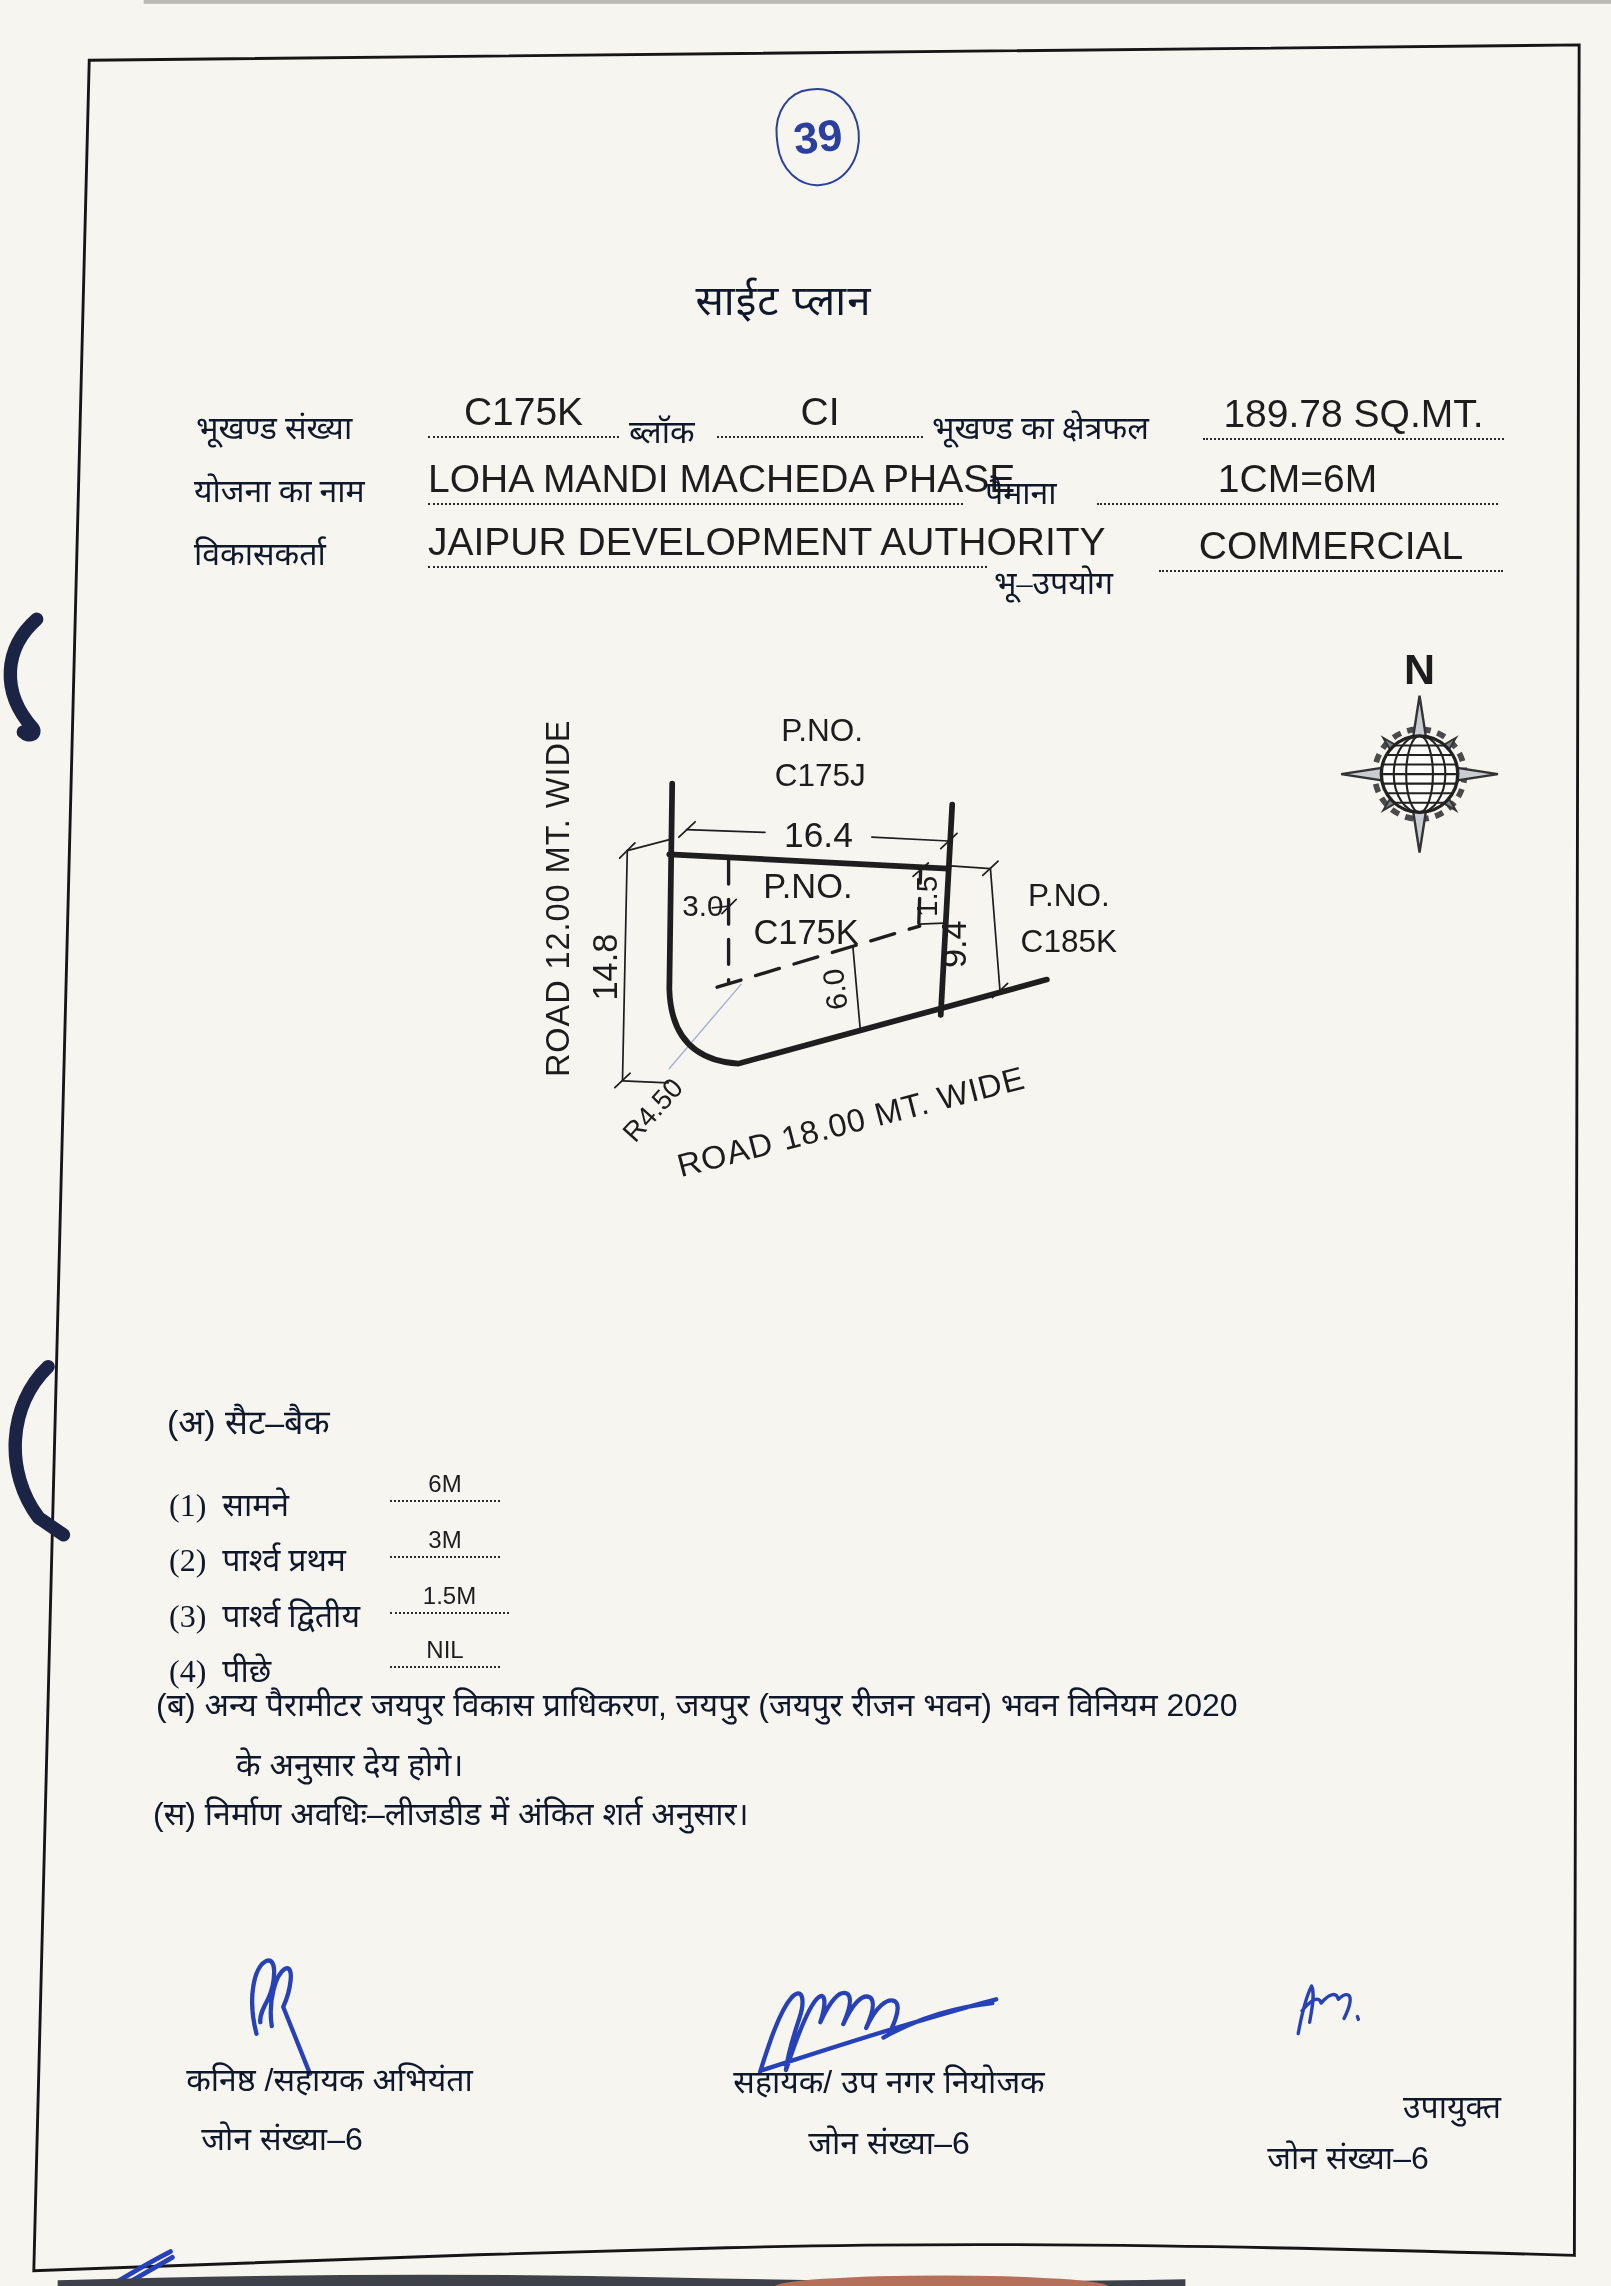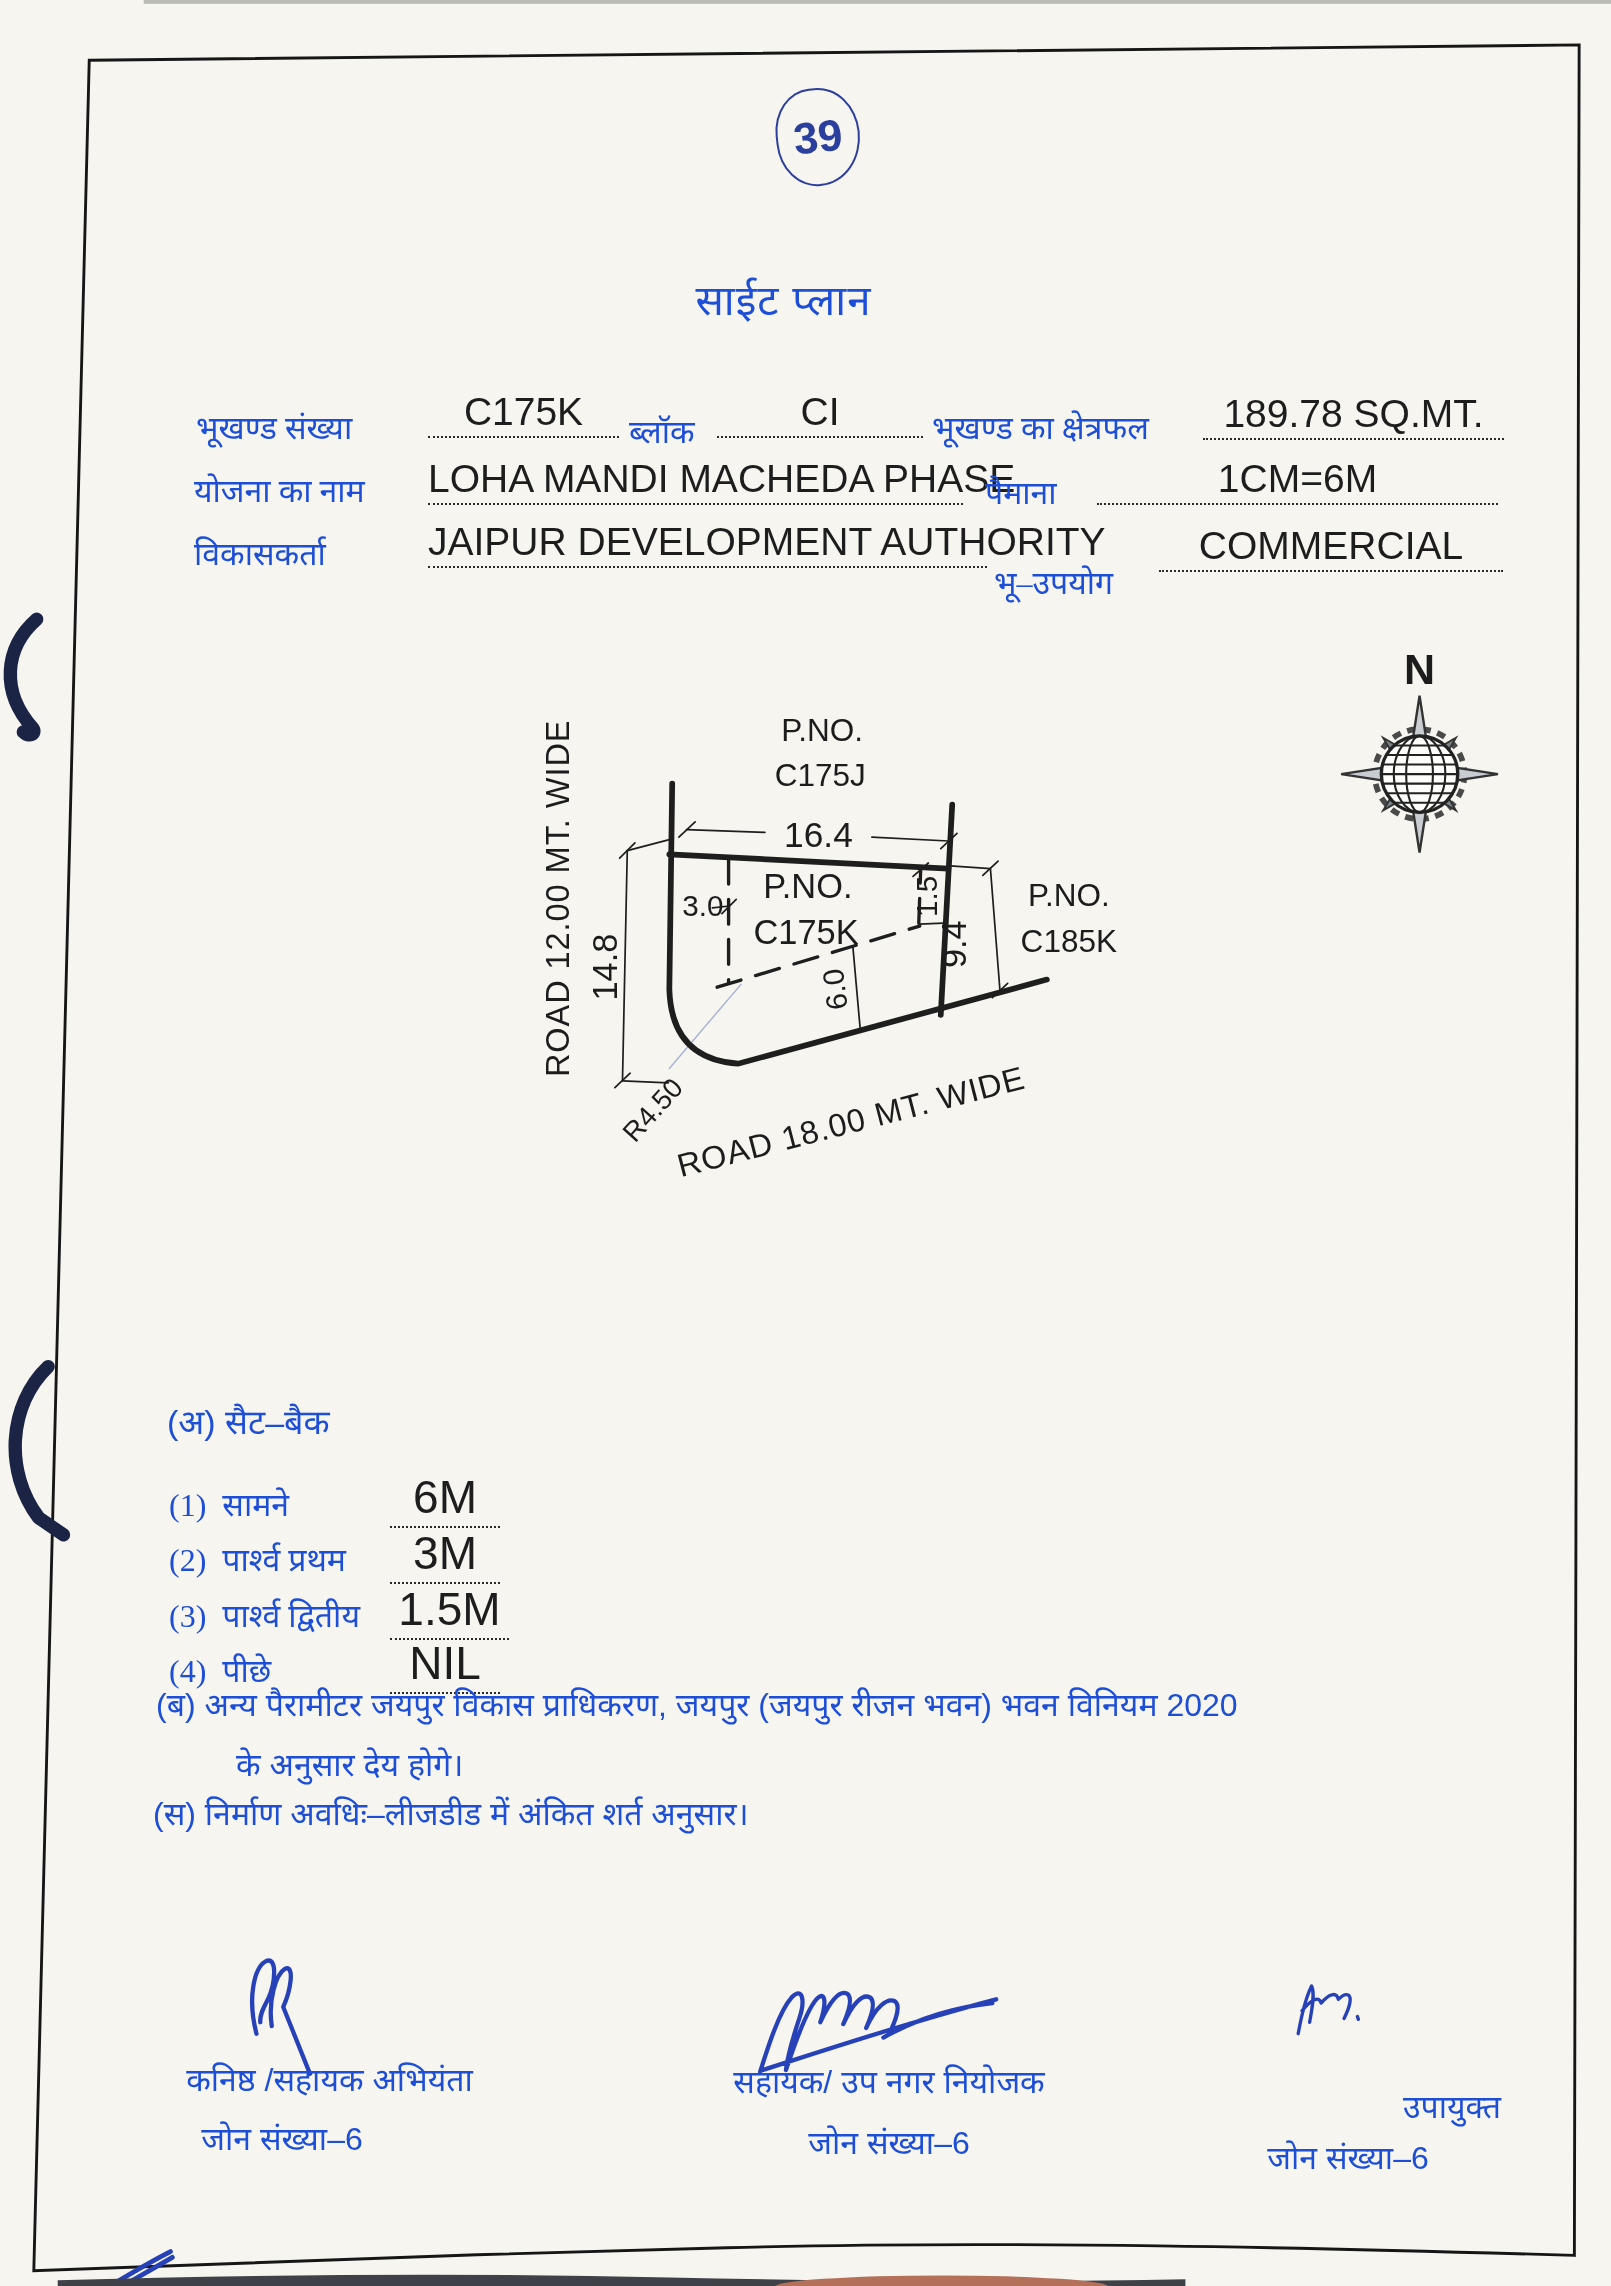--- a/index.html
+++ b/index.html
@@ -5,30 +5,30 @@
   html,body{margin:0;padding:0;background:#d8d6d0;}
   .sheet{
     position:relative;
     width:1612px;height:2286px;
     background:#f6f5f0;
     overflow:hidden;
     font-family:"Liberation Sans","DejaVu Sans",sans-serif;
     color:#1d1d1d;
   }
   .abs{position:absolute;}
-  .dev{font-family:"Liberation Sans","DejaVu Sans",sans-serif;color:#1d4ed8;}
+  .dev{font-family:"Liberation Sans","DejaVu Sans",sans-serif;color:#0f172a;}
   .label{font-size:32px;white-space:nowrap;font-family:Liberation Serif, serif;}
   .value-field{
     border-bottom:2.9px dotted #2a2a2a;
     text-align:center;
     font-size:39px;
     padding-bottom:1.9px;
     white-space:nowrap;
   }
-  .value-sm{font-size:46px;text-align:center;}
+  .value-sm{font-size:24px;text-align:center;}
   .title{font-size:42px;letter-spacing:1px;text-align:center;white-space:nowrap;}
   .stamp{
     width:80px;height:94px;
     border:2.9px solid #2b3f9e;
     border-radius:48% 52% 55% 50%;
     color:#2b3f9e;
     font-size:44px;font-weight:600;
     display:flex;align-items:center;justify-content:center;
     transform:rotate(-6deg);
   }

